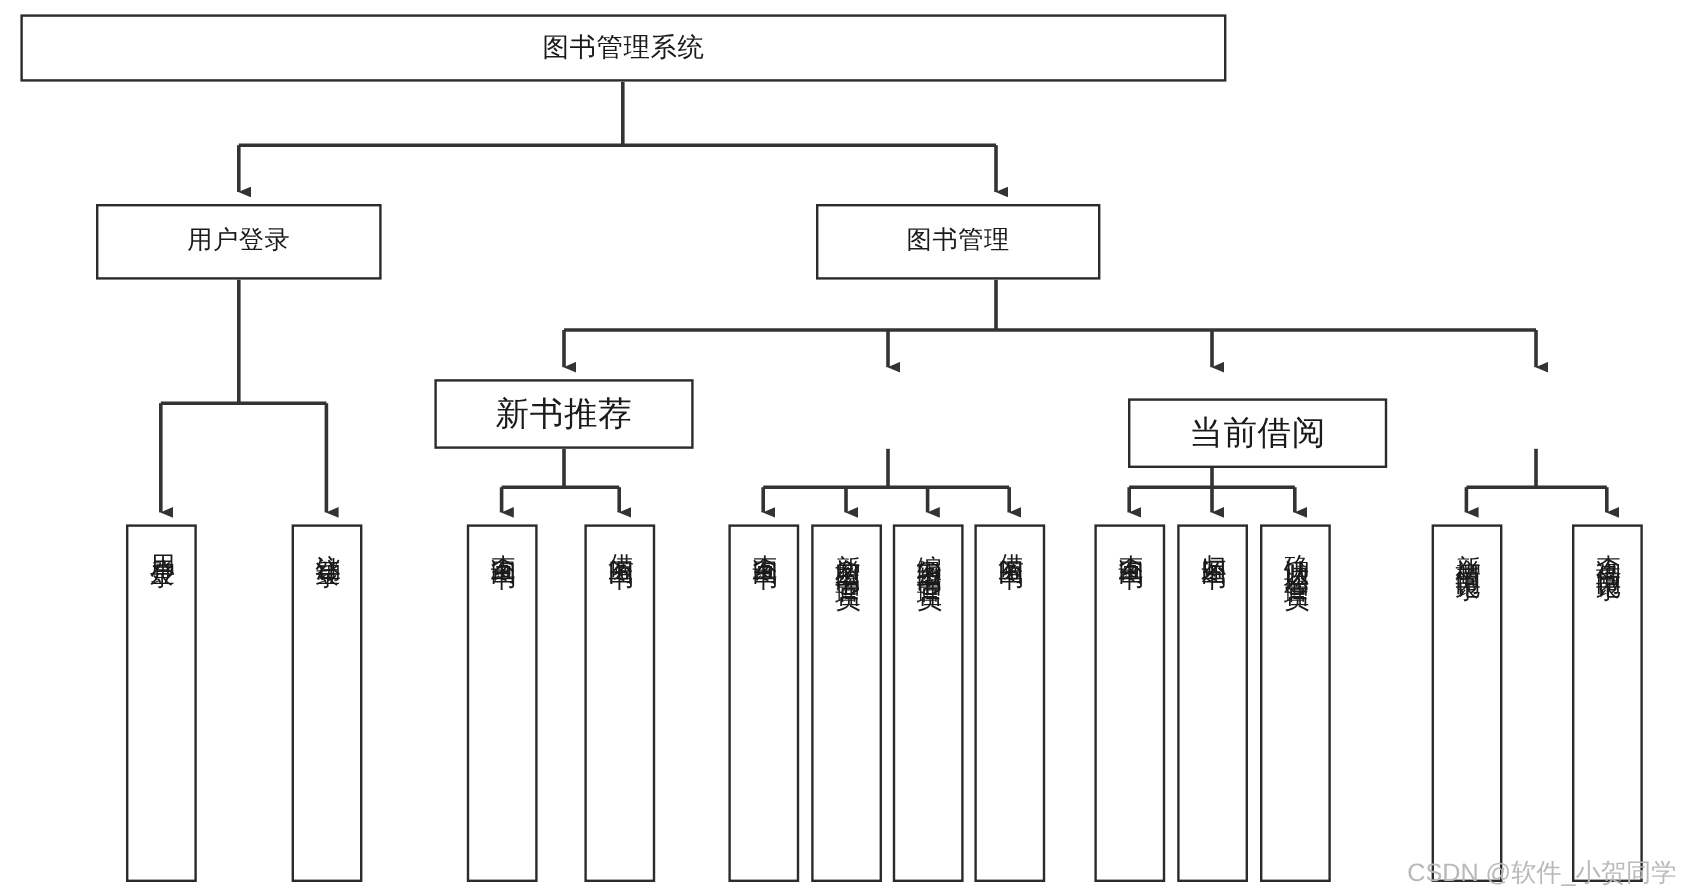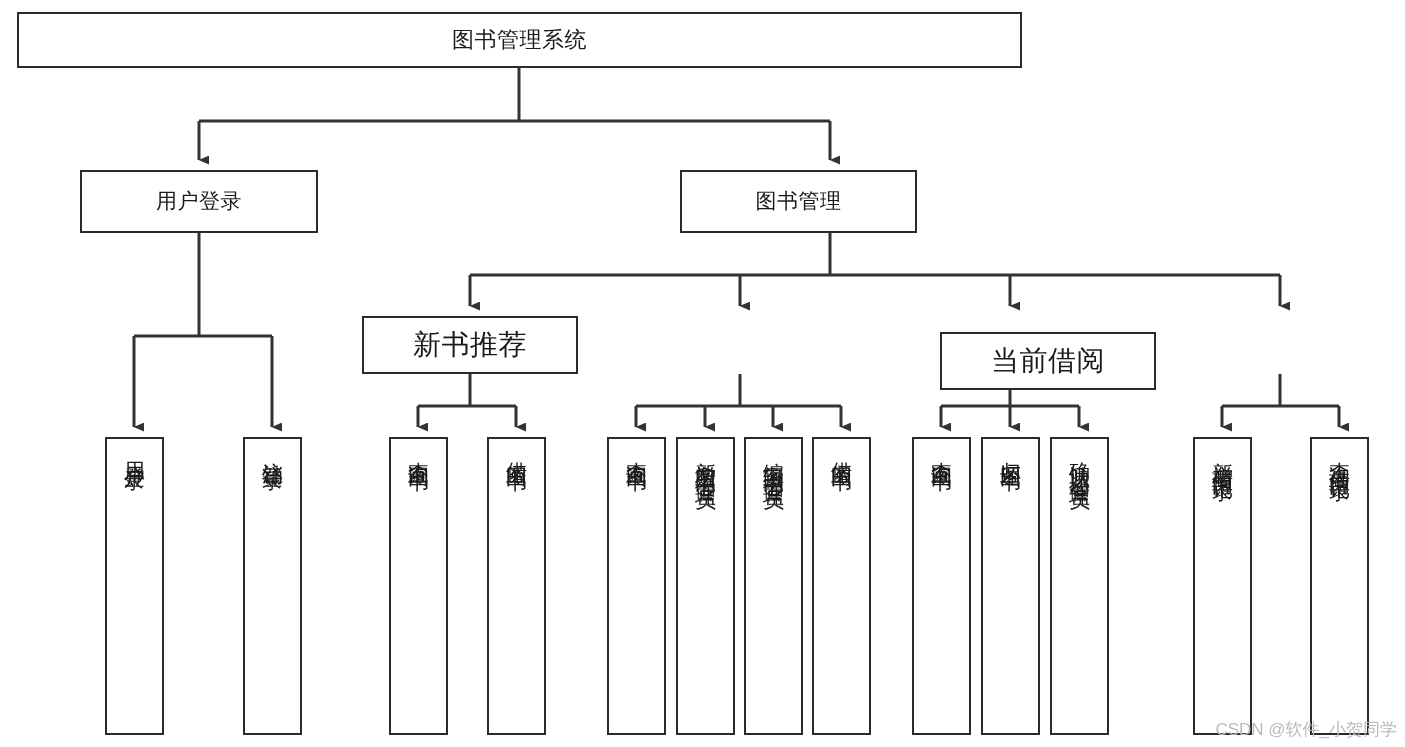--- a/index.html
+++ b/index.html
@@ -65,21 +65,21 @@
     letter-spacing: 3px;
     white-space: nowrap;
   }
   .node-leaf.tall .node-label {
     letter-spacing: 4px;
   }
   #watermark {
     position: absolute;
     right: 8px;
     bottom: 6px;
-    font-size: 17px;
+    font-size: 21px;
     color: #b9b9b9;
     z-index: 5;
     white-space: nowrap;
     pointer-events: none;
   }
 </style>
 </head>
 <body>
 
 <div id="diagram-root">

